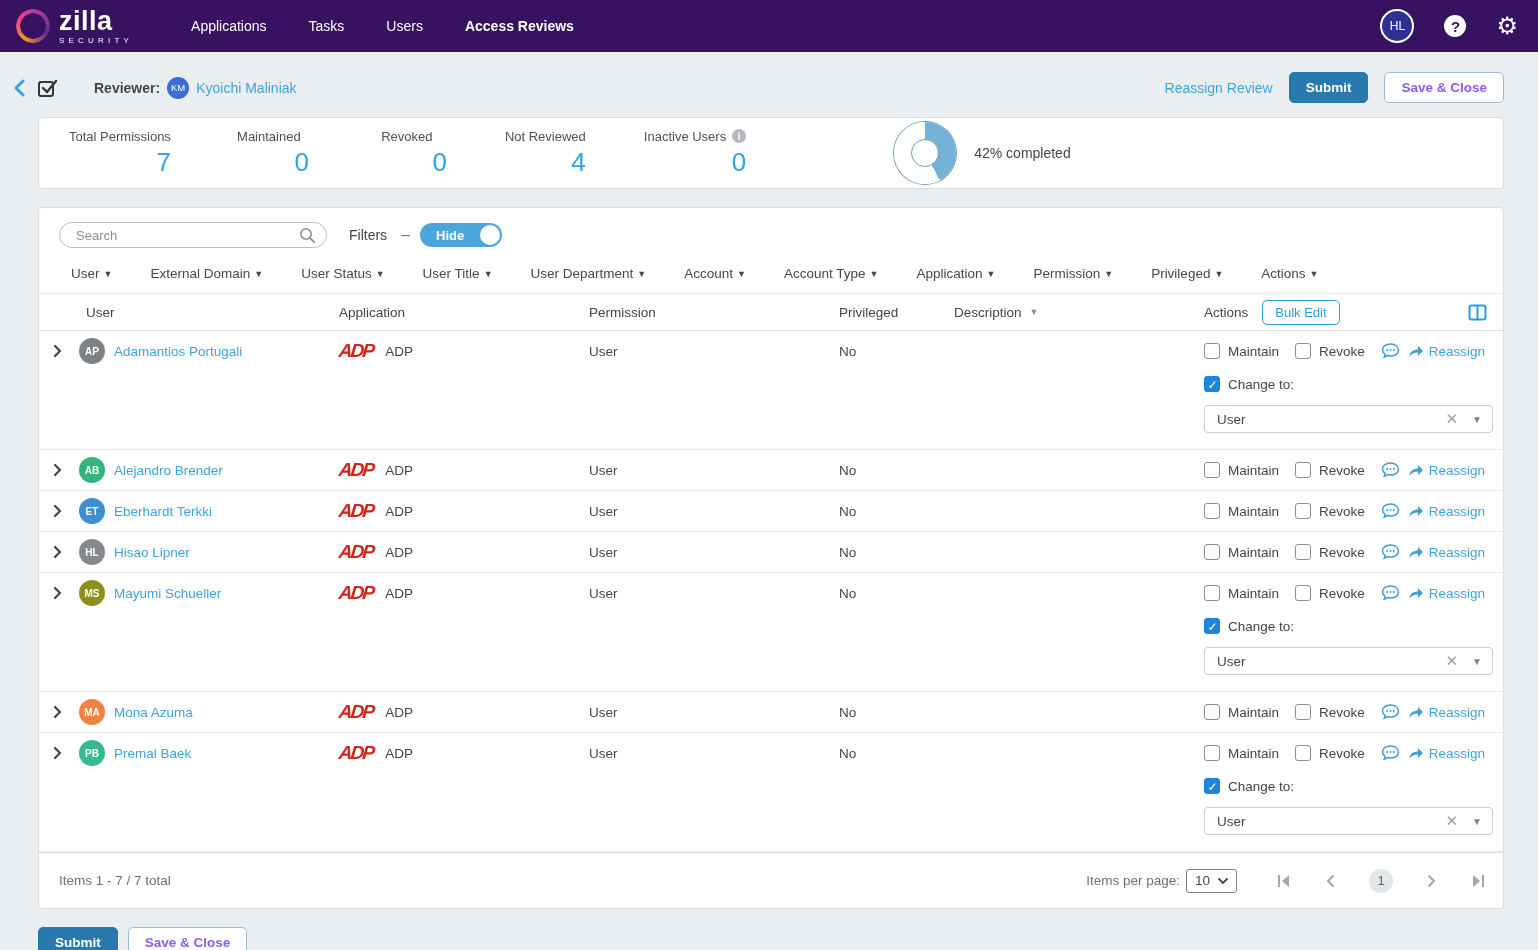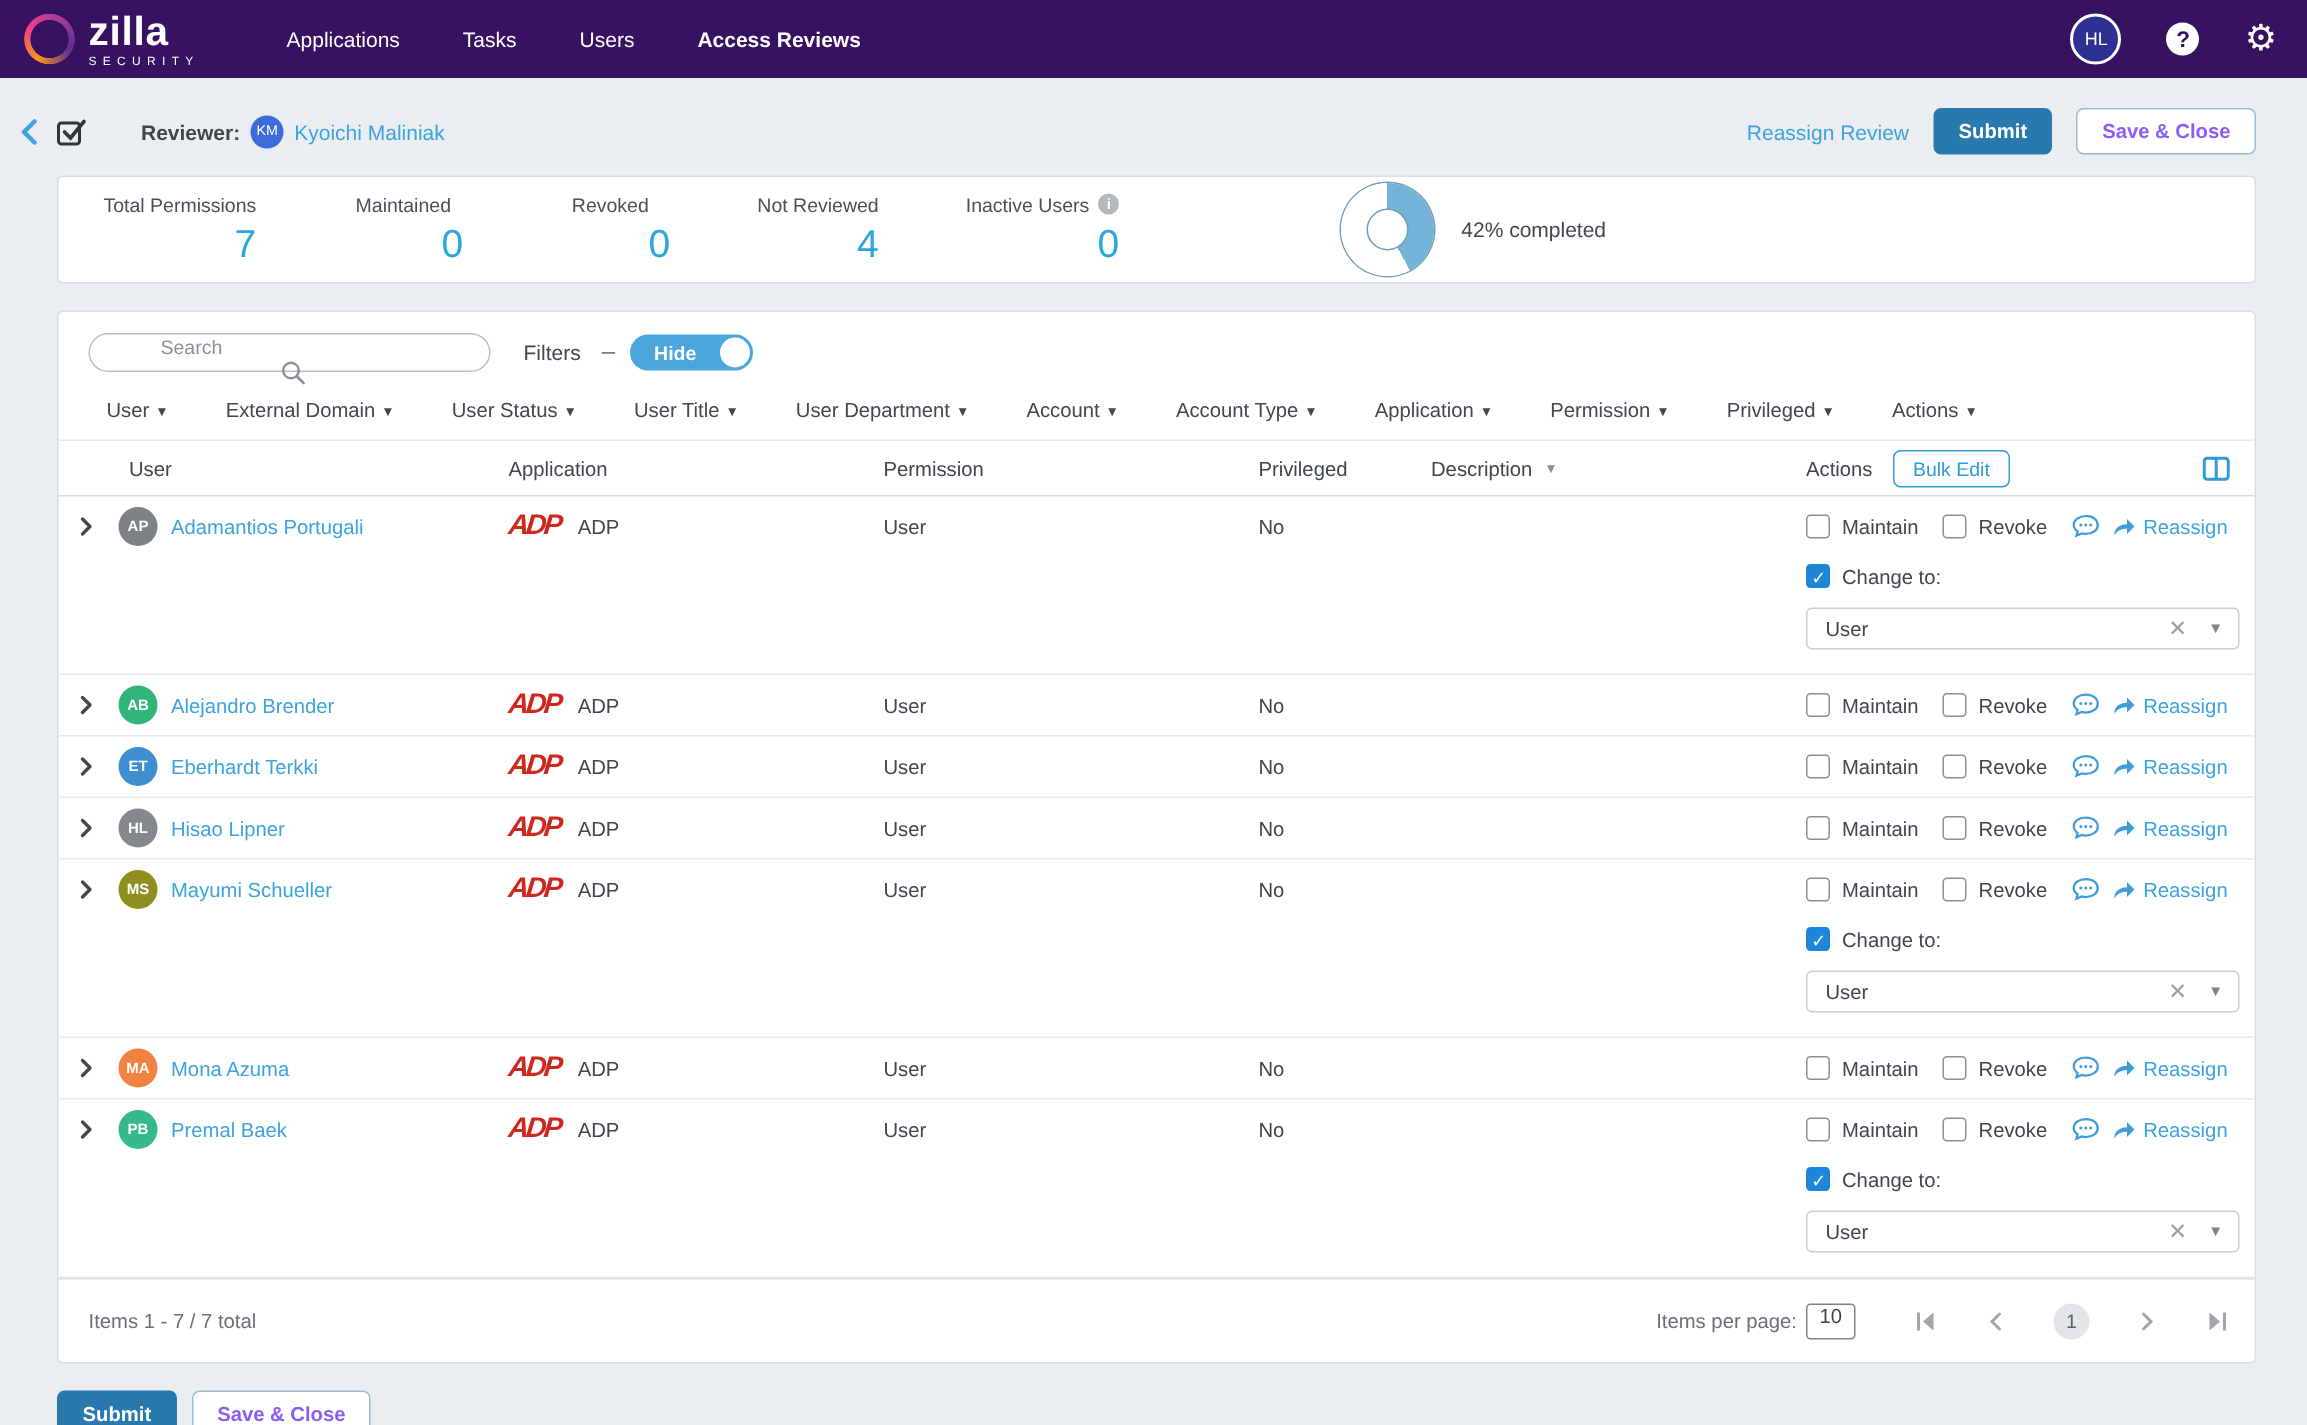--- a/index.html
+++ b/index.html
@@ -59,21 +59,21 @@
   .progress-wrap { display:flex; align-items:center; gap:18px; margin-left:90px; }
   .donut { width:62px; height:62px; border-radius:50%; position:relative; box-shadow:0 0 0 1px #6F9DBB; }
   .donut::after { content:""; position:absolute; left:50%; top:50%; width:26px; height:26px; margin:-14px 0 0 -14px;
     background:#fff; border:1px solid #6F9DBB; border-radius:50%; }
   .progress-text { font-size:14px; color:#3F474D; }
 
   
   .table-card { margin:18px 34px 0 38px; background:#fff; border:1px solid #D9DEE2; border-radius:4px; }
   .search-row { display:flex; align-items:center; padding:14px 20px 6px 20px; }
   .search-pill { width:268px; height:26px; border:1px solid #B9BFC4; border-radius:13px;
-    display:flex; align-items:center; padding:0 10px 0 14px;flex-direction:column; }
+    display:flex; align-items:center; padding:0 10px 0 14px; }
   .search-pill input { border:none; outline:none; flex:1; font-family:inherit; font-size:13px; color:#3F474D; background:transparent; }
   .search-pill input::placeholder { color:#8A9096; }
   .filters-label { margin-left:22px; font-size:14px; color:#3F474D; }
   .filters-dash { margin:0 10px 0 14px; color:#6B7277; }
   .toggle { width:82px; height:24px; border-radius:12px; background:#4BA6DC; position:relative;
     display:flex; align-items:center; cursor:pointer; }
   .toggle-label { color:#fff; font-size:13px; font-weight:600; margin-left:16px; }
   .toggle-knob { position:absolute; right:2px; top:2px; width:20px; height:20px; background:#fff; border-radius:50%; }
 
   .filter-row { display:flex; gap:38px; padding:12px 20px 12px 32px; }
@@ -114,21 +114,21 @@
     display:flex; align-items:center; padding:0 10px 0 12px; font-size:13.5px; color:#3F474D; cursor:pointer; }
   .select-box .spacer { flex:1; }
   .select-x { color:#9AA0A5; font-size:15px; margin-right:14px; cursor:pointer; }
   .select-caret { color:#7D838A; font-size:10px; cursor:pointer; }
 
   .table-footer { border-top:1px solid #D9DEE2; height:56px; display:flex; align-items:center; padding:0 18px 0 20px; }
   .items-text { font-size:13.5px; color:#6A7176; }
   .footer-right { margin-left:auto; display:flex; align-items:center; gap:26px; }
   .ipp-label { font-size:13.5px; color:#6A7176; }
   .ipp-select { border:1px solid #7D838A; border-radius:3px; height:24px; display:flex; align-items:center;
-    padding:0 8px; font-size:13.5px; color:#3F474D; gap:8px; margin-left:6px; cursor:pointer;flex-direction:column; }
+    padding:0 8px; font-size:13.5px; color:#3F474D; gap:8px; margin-left:6px; cursor:pointer; }
   .pager { display:flex; align-items:center; gap:34px; margin-left:14px; }
   .pg-btn { display:flex; cursor:pointer; }
   .pg-current { width:24px; height:24px; border-radius:50%; background:#E2E6E9; color:#5A6166;
     font-size:13px; display:flex; align-items:center; justify-content:center; cursor:pointer; }
 
   .bottom-actions { margin:18px 0 0 38px; display:flex; gap:10px; }
 </style>
 </head>
 <body>
 

